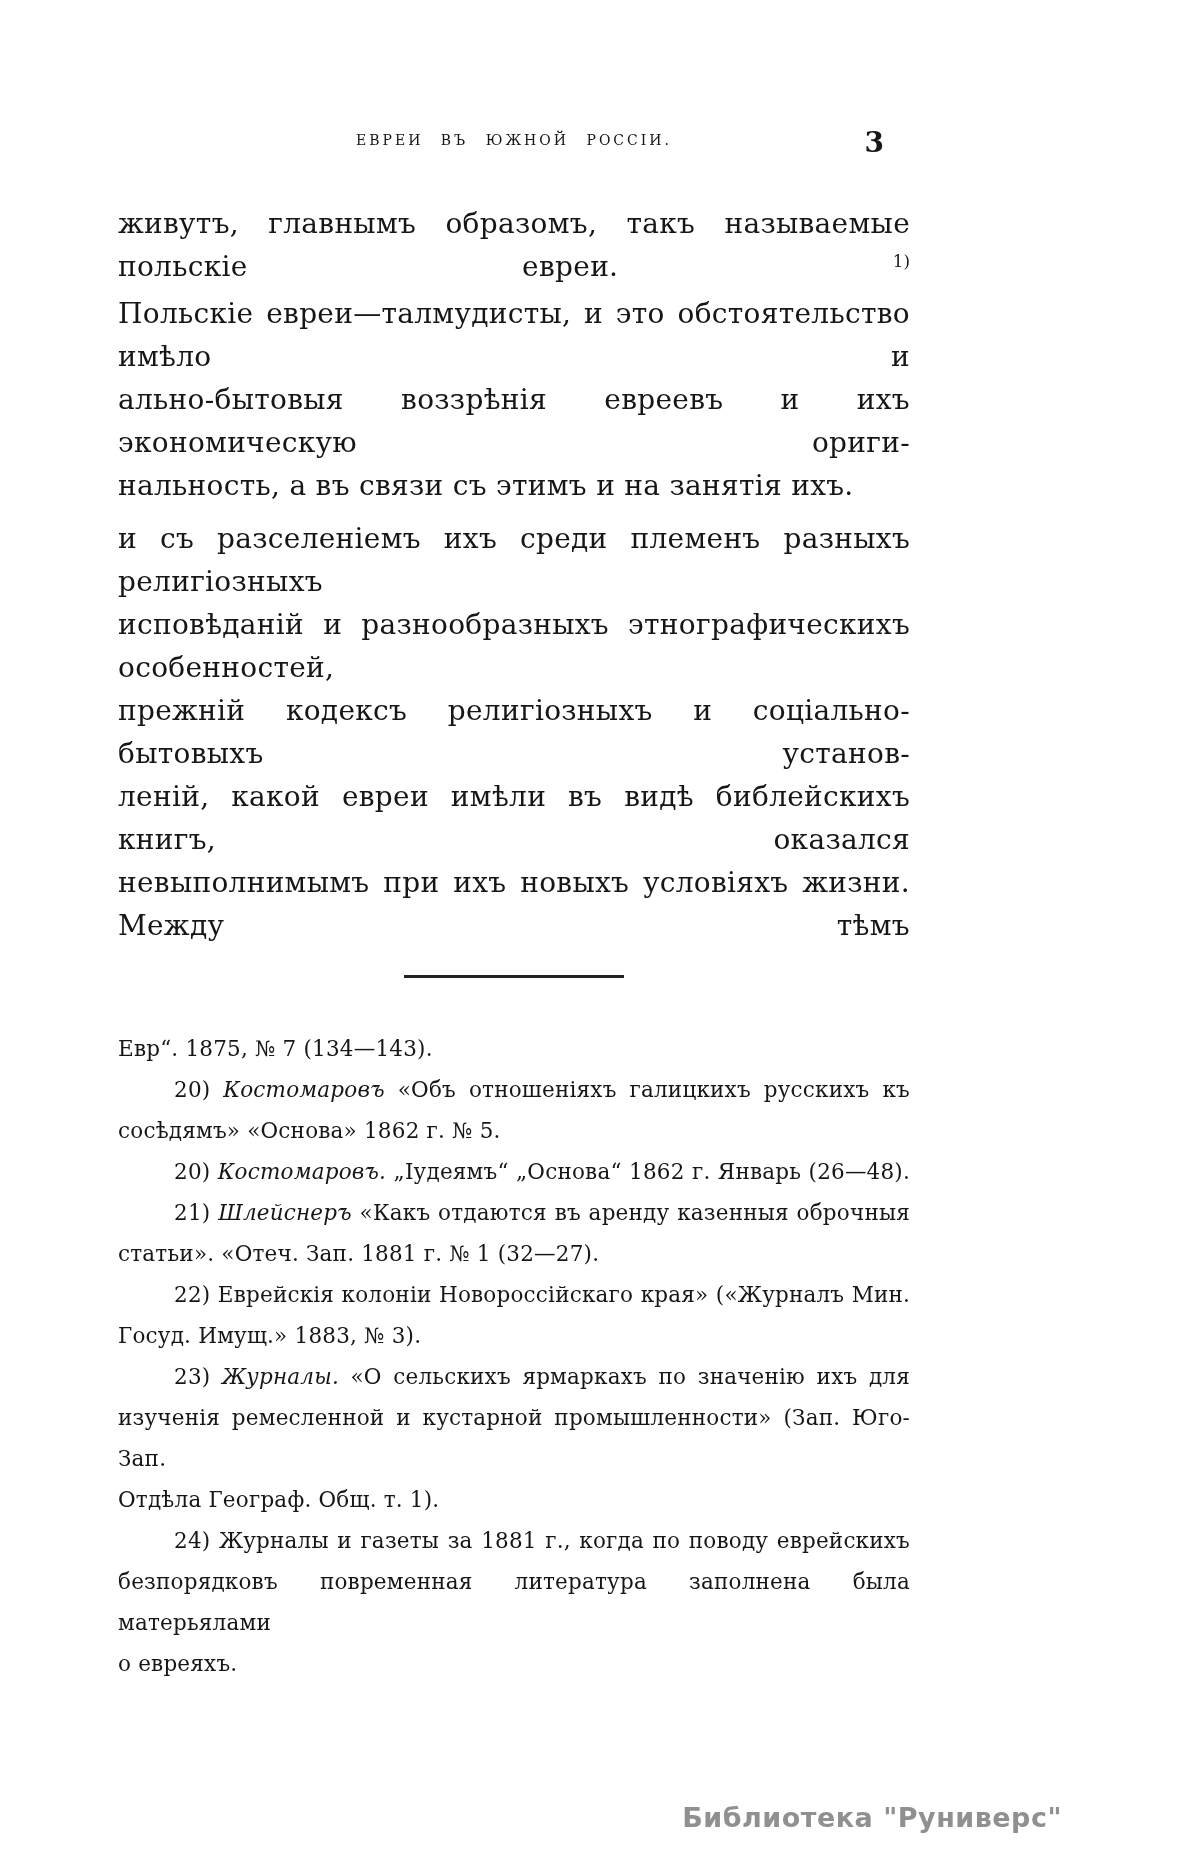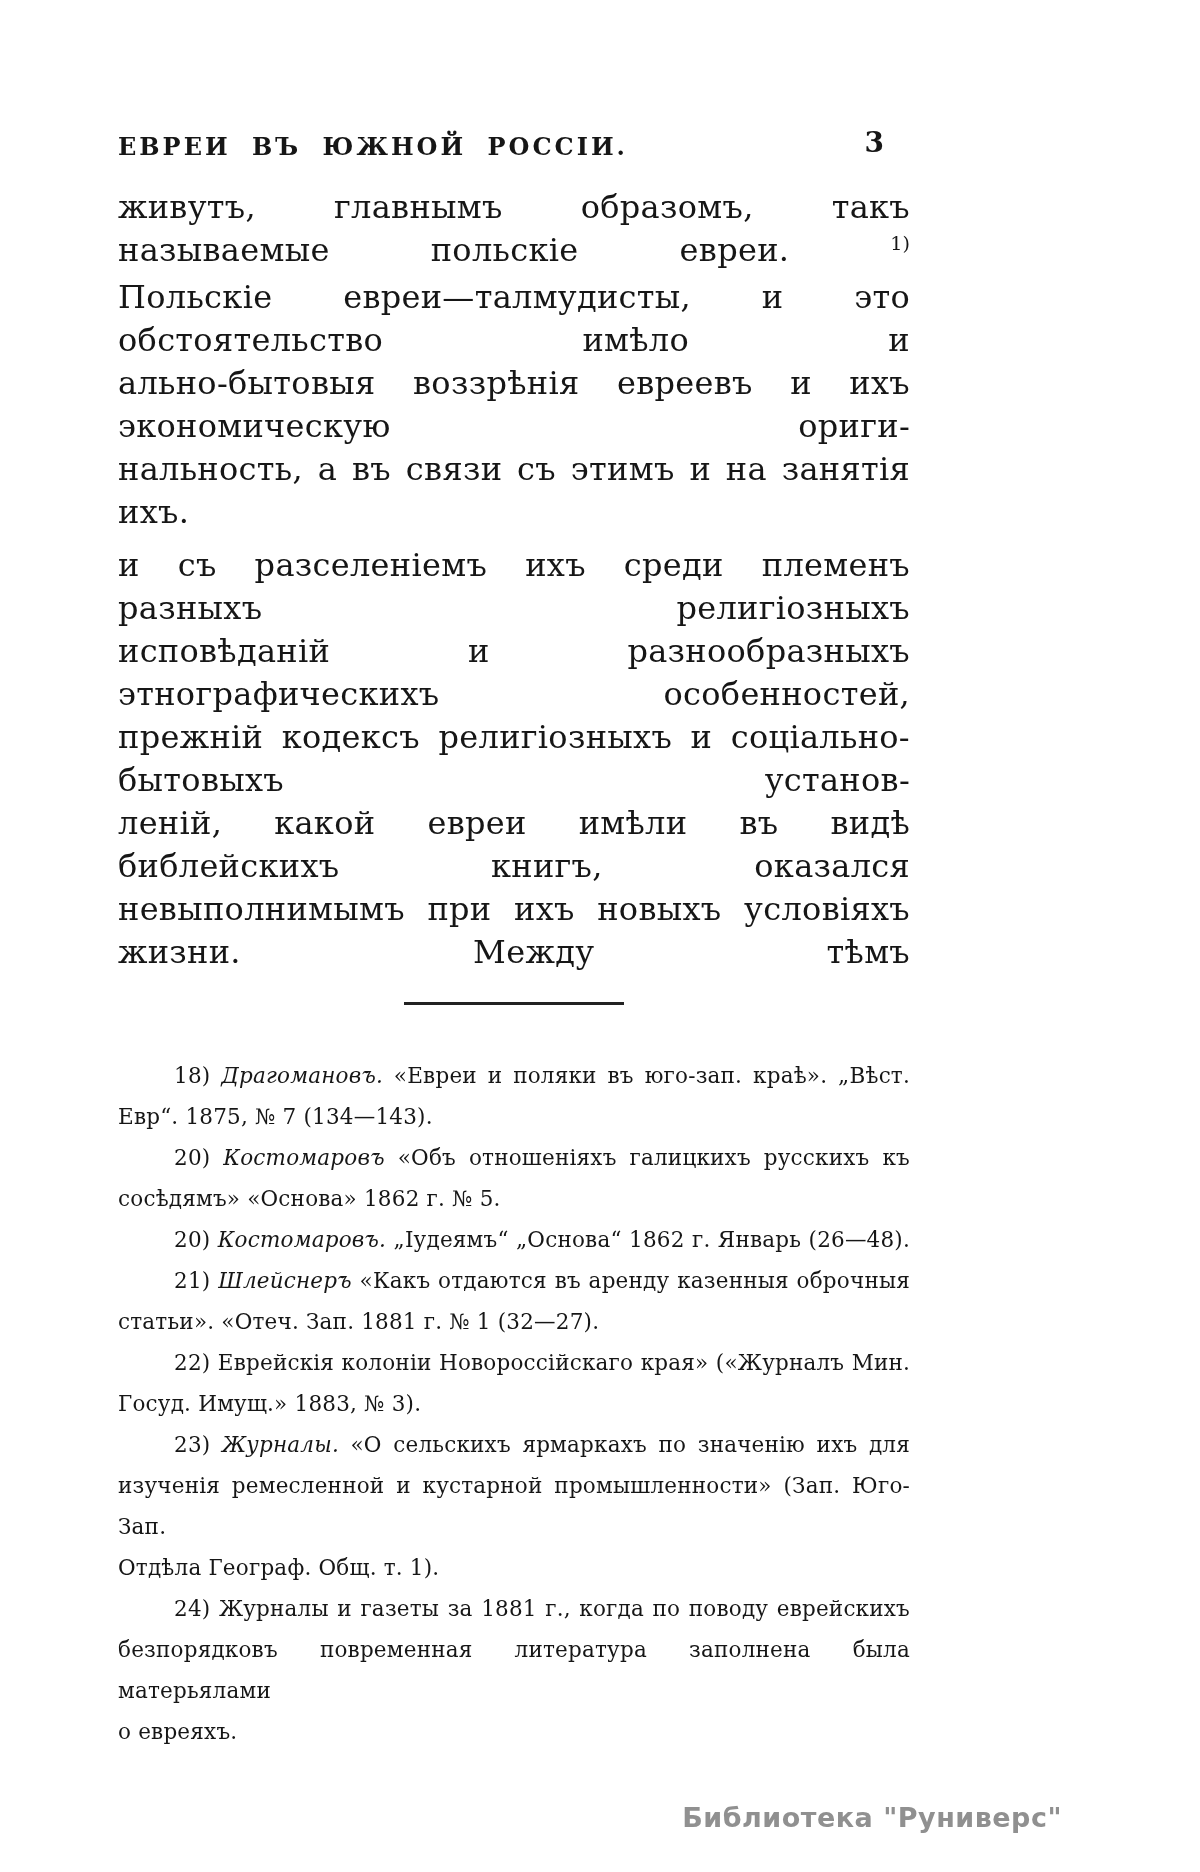--- a/index.html
+++ b/index.html
@@ -16,33 +16,33 @@
     position:absolute;
     left:118px; top:0;
     width:792px;
   }
   .running-head {
     position:relative;
     margin-top:132px;
     height:32px;
   }
   .running-title {
-    text-align:left;
-    font-size:24px;
-    font-weight:bold;
+    text-align:center;
+    font-size:14px;
+    font-weight:normal;
     letter-spacing:3px;
     word-spacing:10px;
   }
   .page-number {
     position:absolute;
     top:-6px; right:26px;
     font-size:28px;
     font-weight:bold;
   }
-  .body-text { margin-top:22px; font-size:32px; letter-spacing:0.3px; }
+  .body-text { margin-top:38px; font-size:28px; letter-spacing:0.3px; }
   .body-text .line { line-height:43px; }
   .para + .para { margin-top:10px; }
   .line { text-align:justify; text-align-last:justify; white-space:normal; }
   .line.short { text-align-last:left; }
   .line.indent { padding-left:56px; }
   .it { font-style:italic; }
   .sup { font-size:0.6em; position:relative; top:-0.55em; letter-spacing:0; }
   .fn-divider {
     margin-top:28px;
     width:220px;
@@ -85,21 +85,20 @@
           <div class="line"><span>прежній кодексъ религіозныхъ и соціально-бытовыхъ установ-</span></div>
           <div class="line"><span>леній, какой евреи имѣли въ видѣ библейскихъ книгъ, оказался</span></div>
           <div class="line"><span>невыполнимымъ при ихъ новыхъ условіяхъ жизни. Между тѣмъ</span></div>
         </div>
     </div>
 
     <hr class="fn-divider">
 
     <div class="footnotes">
       <div>
-          <div class="line indent"><span>18) </span><span class="it">Драгомановъ.</span><span> «Евреи и поляки въ юго-зап. краѣ». „Вѣст.</span></div>
           <div class="line short"><span>Евр“. 1875, № 7 (134—143).</span></div>
         </div>
       <div>
           <div class="line indent"><span>20) </span><span class="it">Костомаровъ</span><span> «Объ отношеніяхъ галицкихъ русскихъ къ</span></div>
           <div class="line short"><span>сосѣдямъ» «Основа» 1862 г. № 5.</span></div>
         </div>
       <div>
           <div class="line indent"><span>20) </span><span class="it">Костомаровъ.</span><span> „Іудеямъ“ „Основа“ 1862 г. Январь (26—48).</span></div>
         </div>
       <div>

